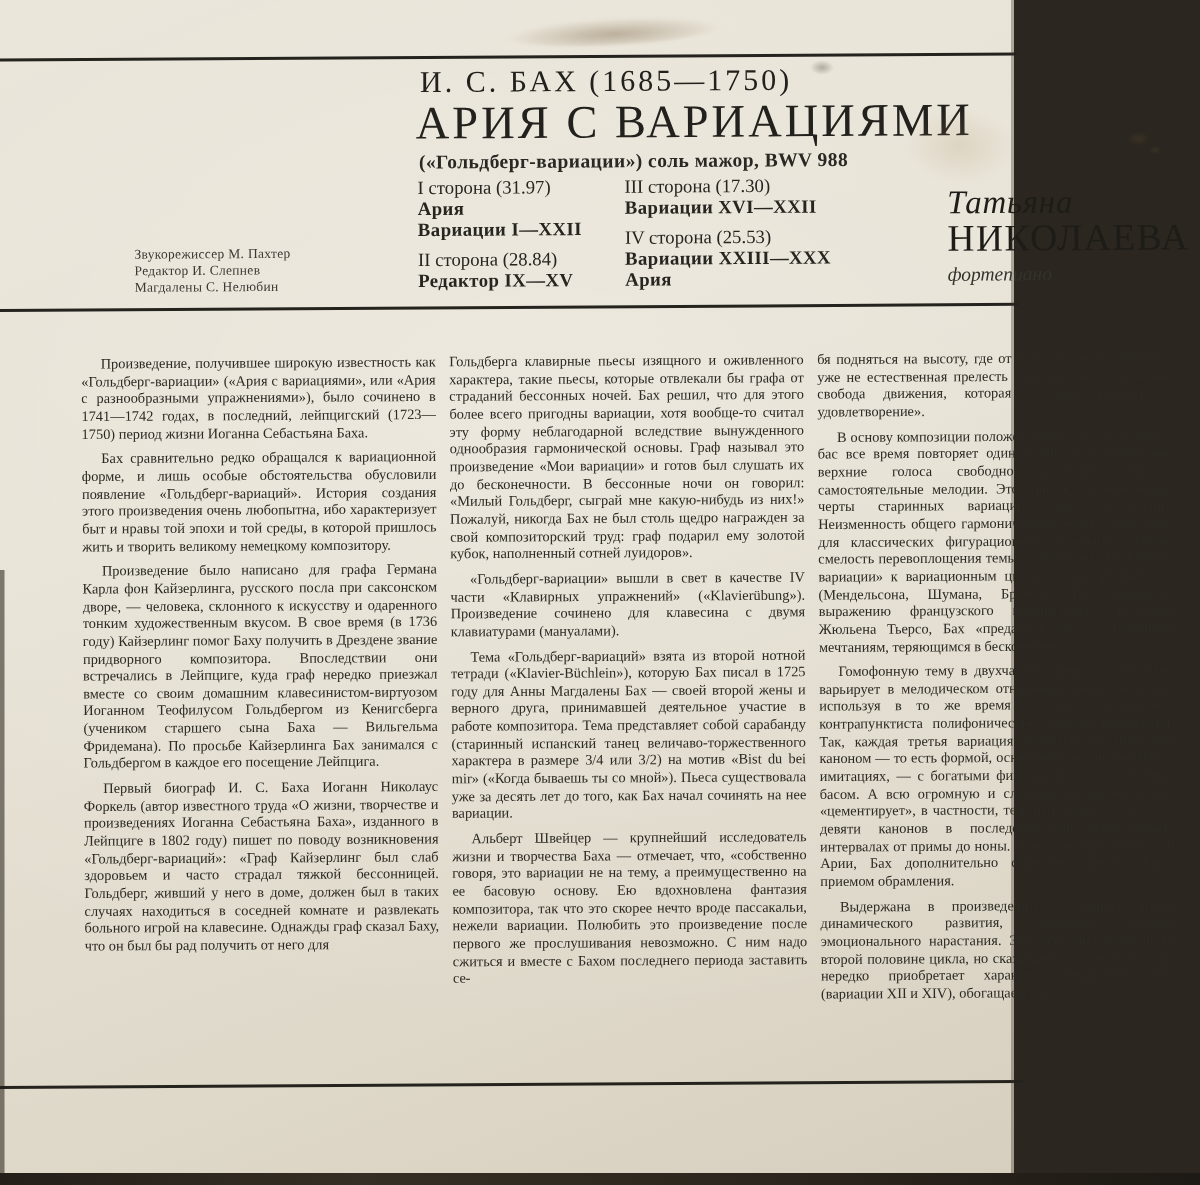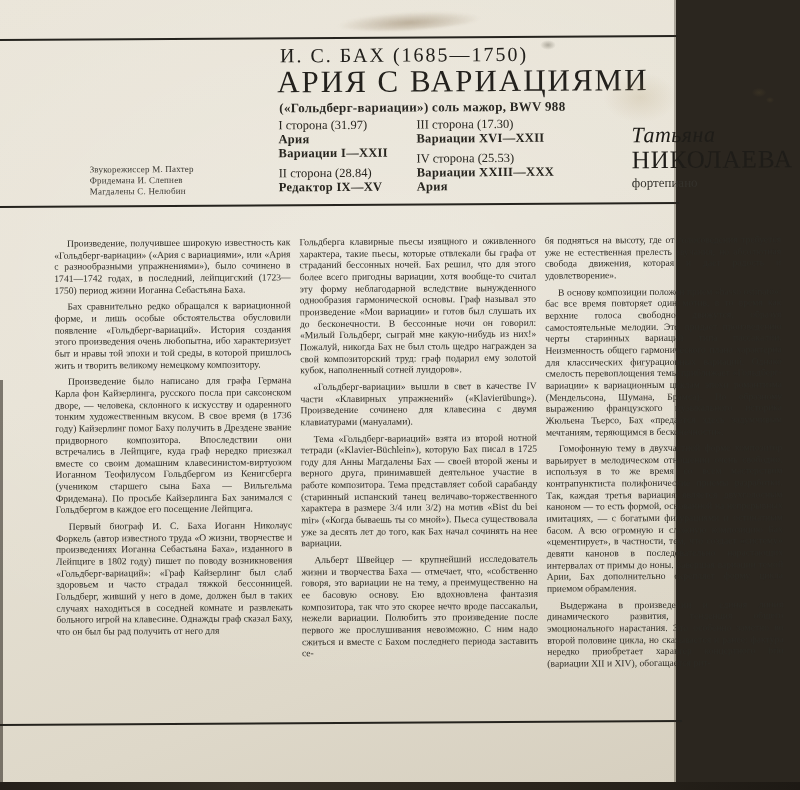--- a/index.html
+++ b/index.html
@@ -31,21 +31,21 @@
   .tl-col{position:absolute;top:0;}
   .tl-col-1{left:0;width:150px;}
   .tl-col-2{left:138px;width:200px;}
   .tl-group{margin-bottom:6px;}
   .tl-side{font-weight:normal;}
   .tl-piece{font-weight:bold;letter-spacing:.3px;}
   
   .artist{position:absolute;left:633px;top:124px;color:#1e1c18;}
   .artist-first{font-size:22px;font-style:italic;letter-spacing:.5px;}
   .artist-last{font-size:25px;letter-spacing:1px;margin-top:-2px;}
-  .artist-instr{font-size:13px;margin-top:1px;color:#34322c;}
+  .artist-instr{font-size:13px;font-style:italic;margin-top:1px;color:#34322c;}
   
   .liner{position:absolute;left:55px;top:236px;width:727px;height:482px;display:flex;gap:9px;overflow:hidden;}
   .liner .col{flex:1 1 0;font-size:9.6px;line-height:11.65px;text-align:justify;color:#2c2a24;}
   .liner p{margin:0 0 5px 0;text-indent:13px;}
   .liner p.cont{text-indent:0;}
   
   .stain{position:absolute;pointer-events:none;}
   .stain-smudge{left:336px;top:12px;width:146px;height:18px;border-radius:50%;
     background:radial-gradient(ellipse at 50% 60%, rgba(110,85,50,.38), rgba(110,85,50,0) 70%);
     filter:blur(1px);transform:rotate(-3deg);}
@@ -69,21 +69,21 @@
   <div class="content">
 
     <div class="rule rule-top"></div>
 
     <div class="composer">И. С. БАХ (1685—1750)</div>
     <div class="album-title">АРИЯ С ВАРИАЦИЯМИ</div>
     <div class="album-subtitle">(«Гольдберг-вариации») соль мажор, BWV 988</div>
 
     <div class="credits">
       <div>Звукорежиссер М. Пахтер</div>
-      <div>Фридемана И. Слепнев</div>
+      <div>Редактор И. Слепнев</div>
       <div>Магдалены С. Нелюбин</div>
     </div>
 
     <div class="tracklist">
       <div class="tl-col tl-col-1">
         <div class="tl-group">
           <div class="tl-side">I сторона (31.97)</div>
           <div class="tl-piece">Ария</div>
           <div class="tl-piece">Вариации I—XXII</div>
         </div>

